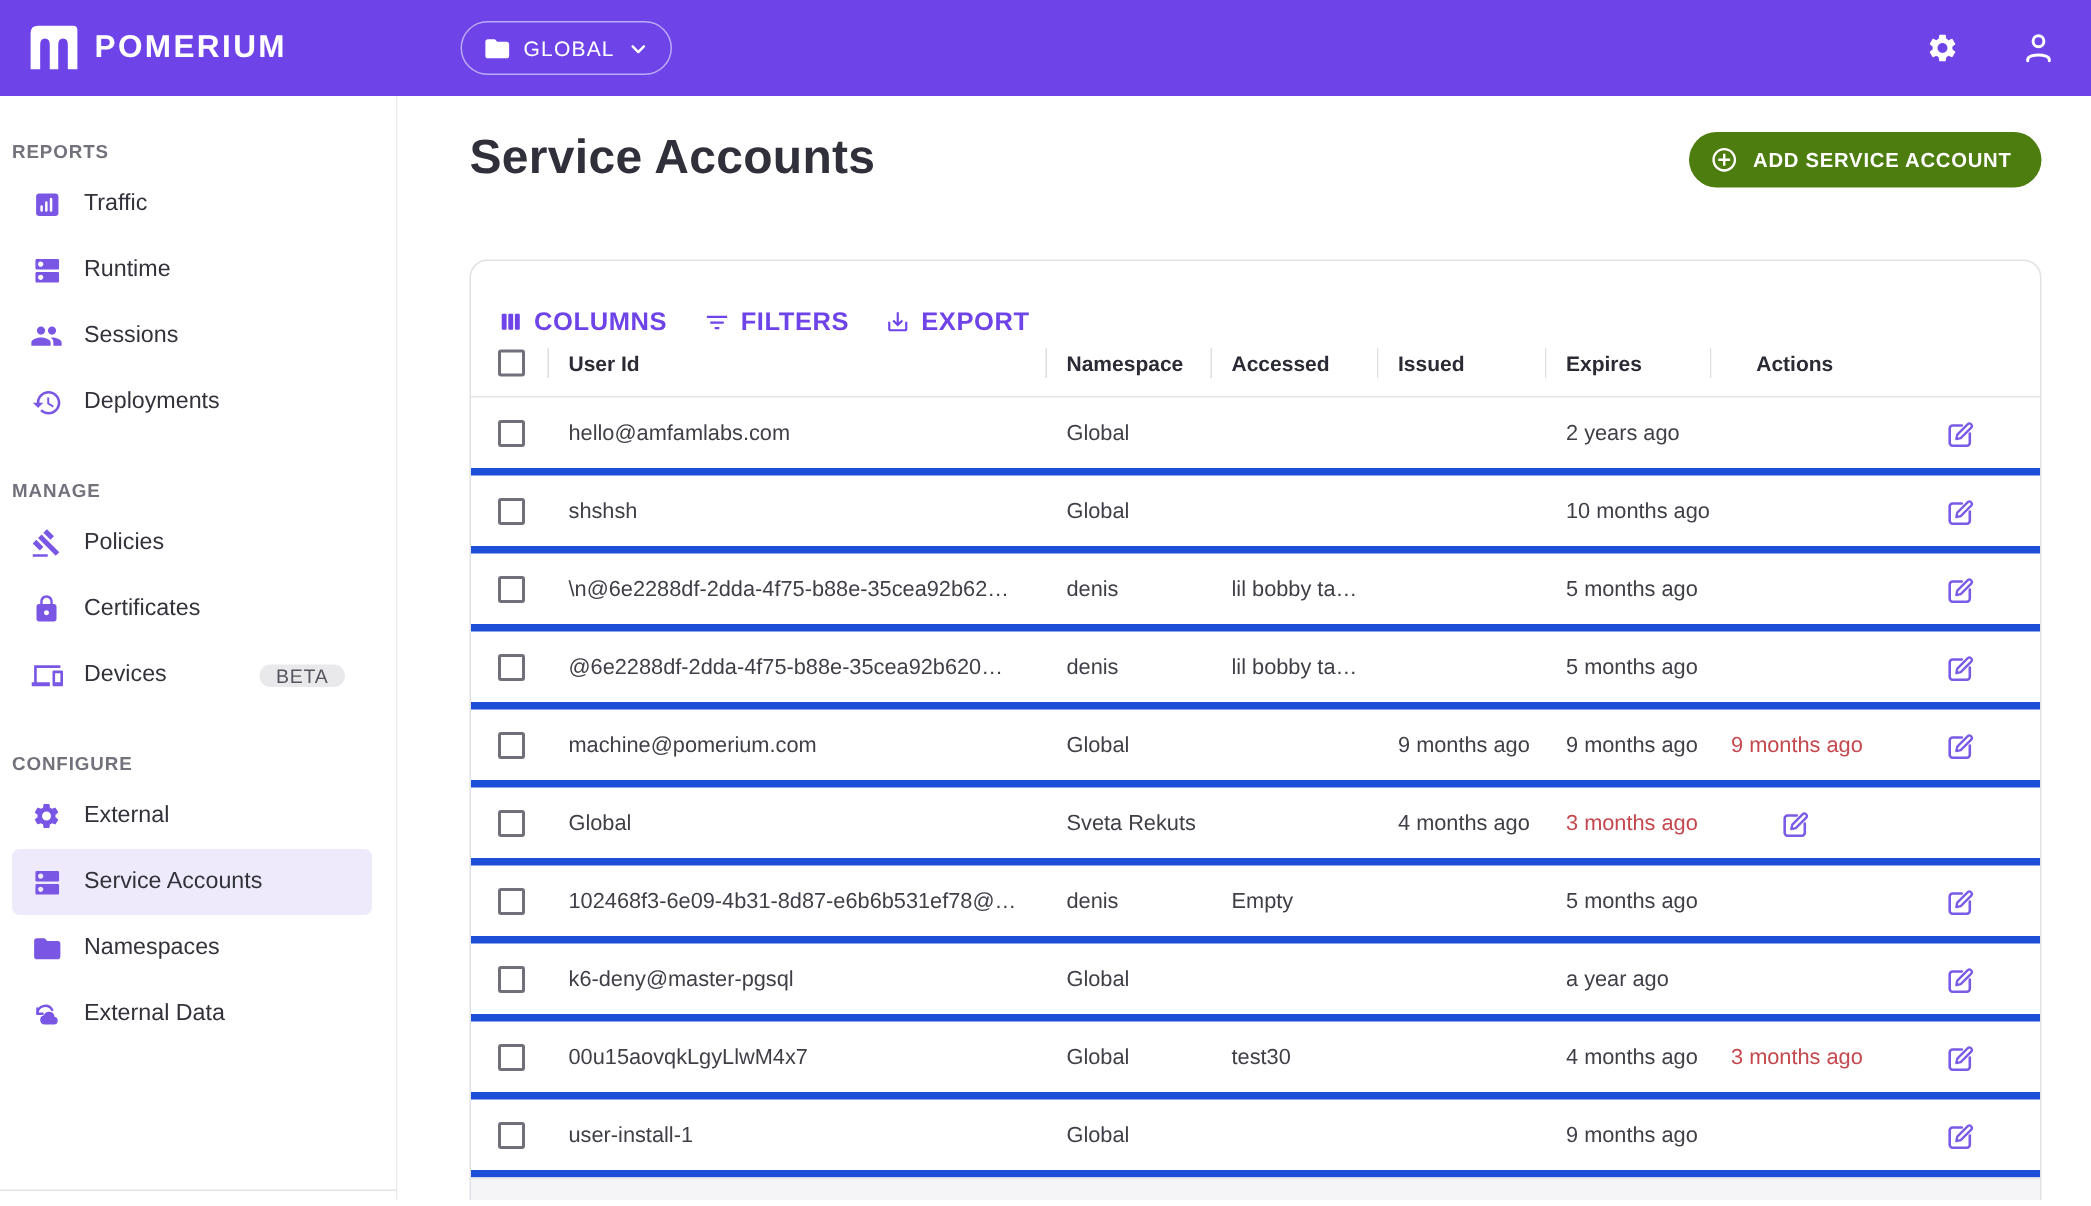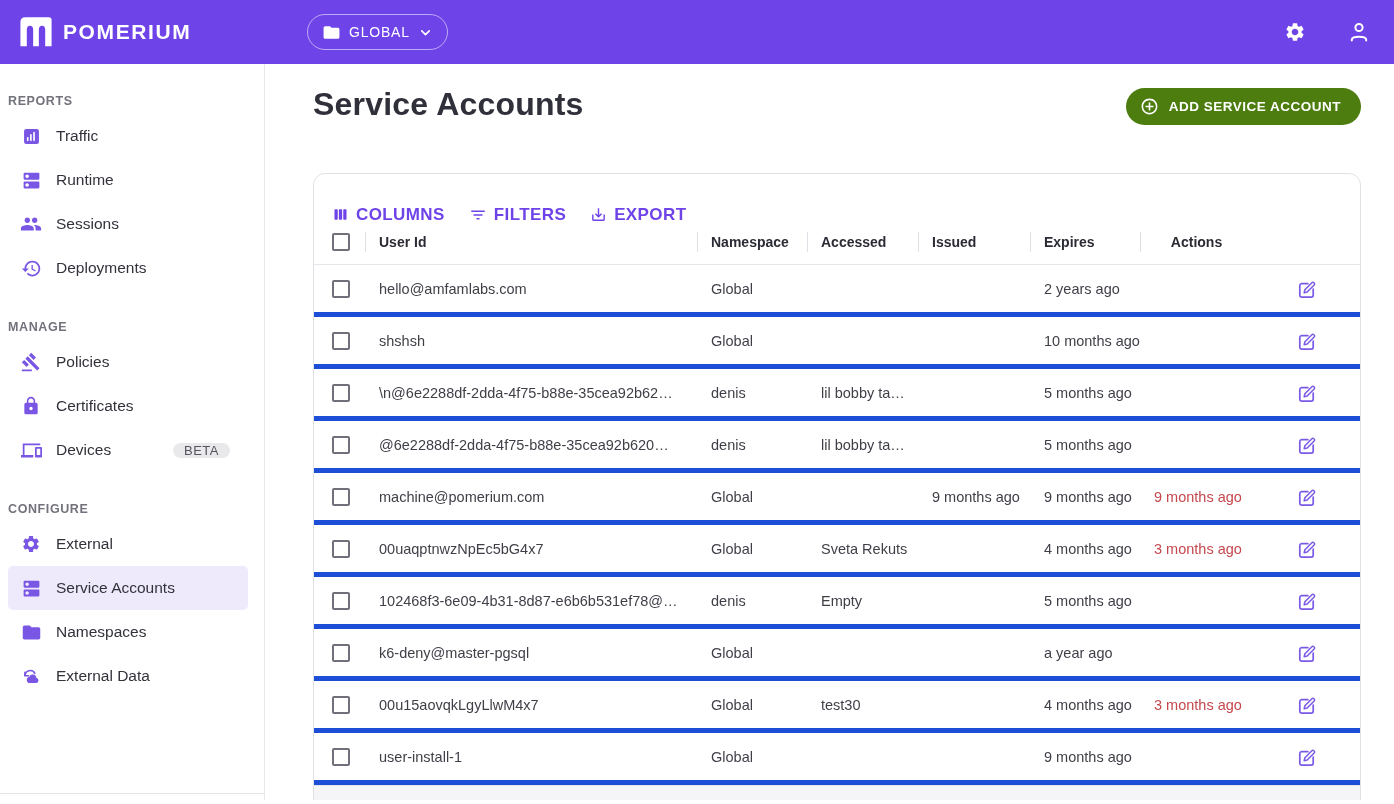--- a/index.html
+++ b/index.html
@@ -398,21 +398,20 @@
             <path d="M10.3 13.3 L17.6 6 a1.5 1.5 0 0 1 2.1 0 l0.3 0.3 a1.5 1.5 0 0 1 0 2.1 L12.7 15.7 l-3.1 0.7 z" stroke-width="1.6" stroke-linejoin="round"></path>
           </svg>
             </button>
           </div>
       </div>
 
       <div class="tgrid trow">
         <div>
             <div class="checkbox"></div>
           </div>
-        <div class="td">00uaqptnwzNpEc5bG4x7</div>
         <div class="td">Global</div>
         <div class="td">Sveta Rekuts</div>
         <div class="td"></div>
         <div class="td">4 months ago</div>
         <div class="td expires expired"><span>3 months ago</span></div>
         <div class="td actions">
             <button class="edit-btn">
           <svg width="23" height="23" viewBox="0 0 24 24" fill="none" stroke="currentColor">
             <path d="M19 12.6V19a2 2 0 0 1-2 2H7a2 2 0 0 1-2-2V9a2 2 0 0 1 2-2h6.4" stroke-width="1.8" stroke-linecap="round"></path>
             <path d="M10.3 13.3 L17.6 6 a1.5 1.5 0 0 1 2.1 0 l0.3 0.3 a1.5 1.5 0 0 1 0 2.1 L12.7 15.7 l-3.1 0.7 z" stroke-width="1.6" stroke-linejoin="round"></path>

